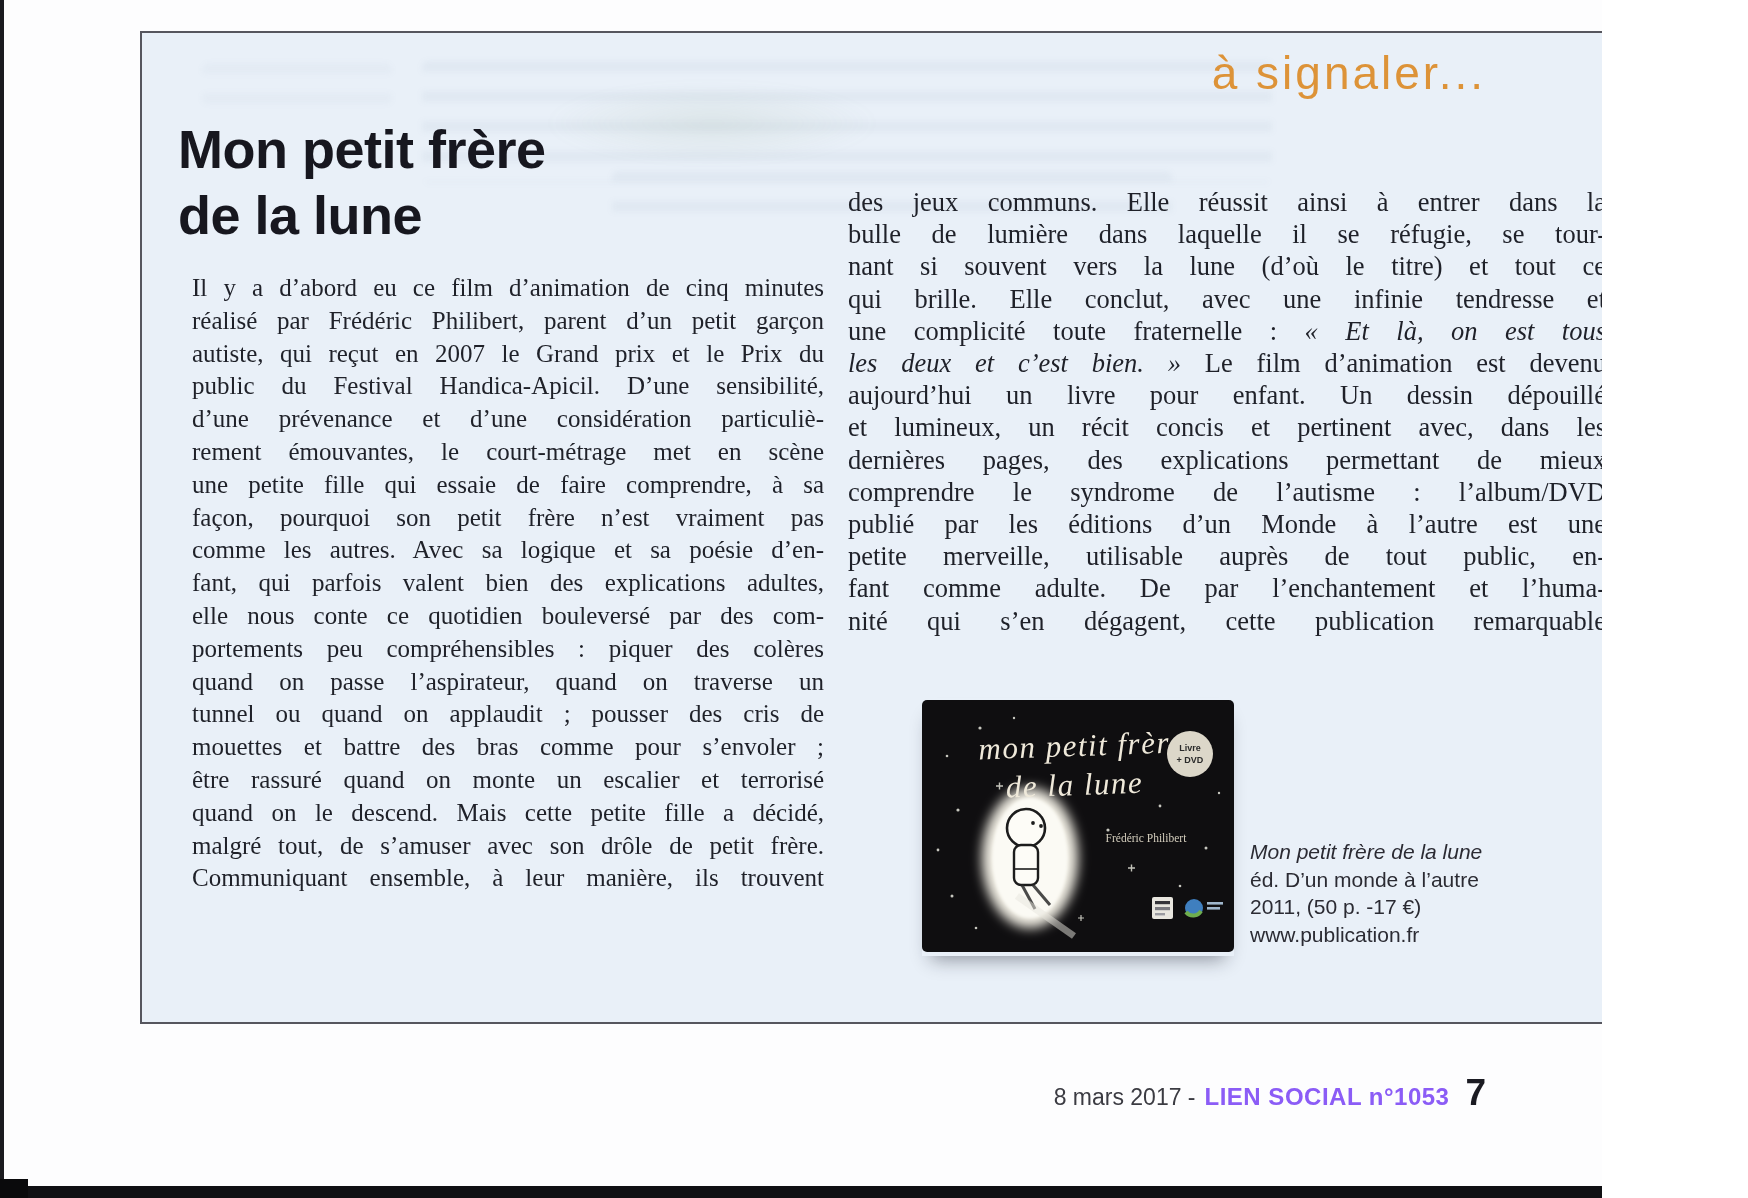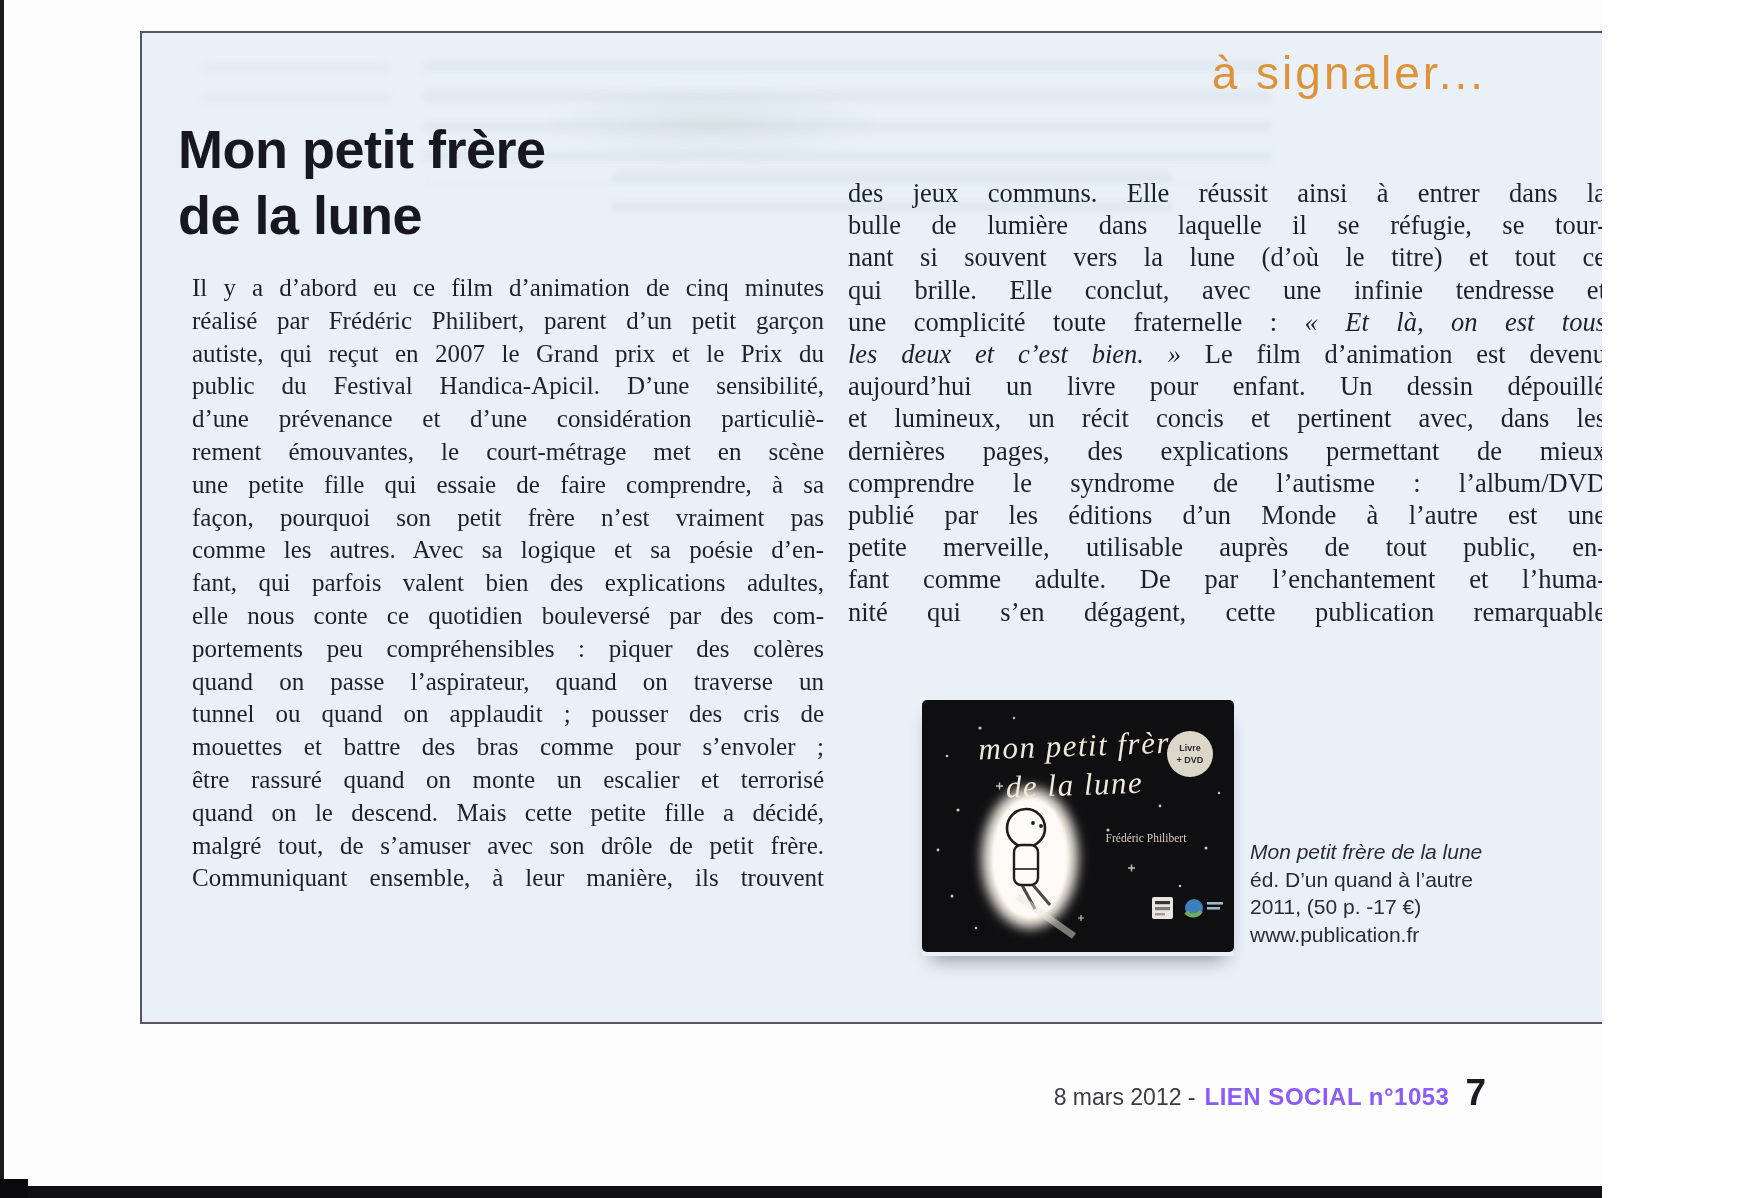--- a/index.html
+++ b/index.html
@@ -28,21 +28,21 @@
   .article-title{
     position:absolute;left:178px;top:116px;
     font-size:54px;font-weight:bold;line-height:66px;letter-spacing:-.5px;color:#17171f;
     white-space:pre-line;
   }
   .body-serif{
     font-family:"Liberation Serif","DejaVu Serif",serif;color:#1f2129;
     white-space:pre-line;text-align:justify;text-align-last:justify;
   }
   .left-col{position:absolute;left:192px;top:272px;width:632px;font-size:25px;line-height:32.8px;}
-  .right-col{position:absolute;left:848px;top:177px;width:758px;font-size:26.5px;line-height:32.2px;
+  .right-col{position:absolute;left:848px;top:186px;width:758px;font-size:26.5px;line-height:32.2px;
     font-family:"Liberation Serif","DejaVu Serif",serif;color:#1f2129;text-align:justify;text-align-last:justify;}
   .wrap-col{position:absolute;left:1250px;top:632px;width:383px;font-size:26px;line-height:32.6px;}
   .wrap-last{text-align:left;text-align-last:left;}
   
   .cover{position:absolute;left:922px;top:698px;width:312px;height:258px;
     box-shadow:0 12px 18px -9px rgba(20,25,40,.45);}
   
   .ref{position:absolute;left:1250px;top:838px;font-size:21px;line-height:27.6px;color:#2b2b33;}
   .ref .it{font-style:italic;}
   
@@ -154,24 +154,24 @@
         <circle cx="272" cy="210" r="9" fill="#3f7fbf"></circle>
         <path d="M264 214 a9 9 0 0 0 15 -1" stroke="#6fae4e" stroke-width="4" fill="none"></path>
         <rect x="285" y="204" width="16" height="2.6" fill="#9fb6cc"></rect>
         <rect x="285" y="209" width="13" height="2.6" fill="#9fb6cc"></rect>
       </g>
     </svg>
   </div>
 
   <div class="ref">
     <div class="it">Mon petit frère de la lune</div>
-    <div>éd. D’un quand à l’autre</div>
+    <div>éd. D’un monde à l’autre</div>
     <div>2011, (50 p. -17 €)</div>
     <div>www.publication.fr</div>
   </div>
 
   <div class="footer">
-    <span class="footer-date">8 mars 2012 -</span>
+    <span class="footer-date">8 mars 2017 -</span>
     <span class="footer-mag">LIEN SOCIAL n°1053</span>
     <span class="footer-num">7</span>
   </div>
 
 </div>
 
 </body></html>

